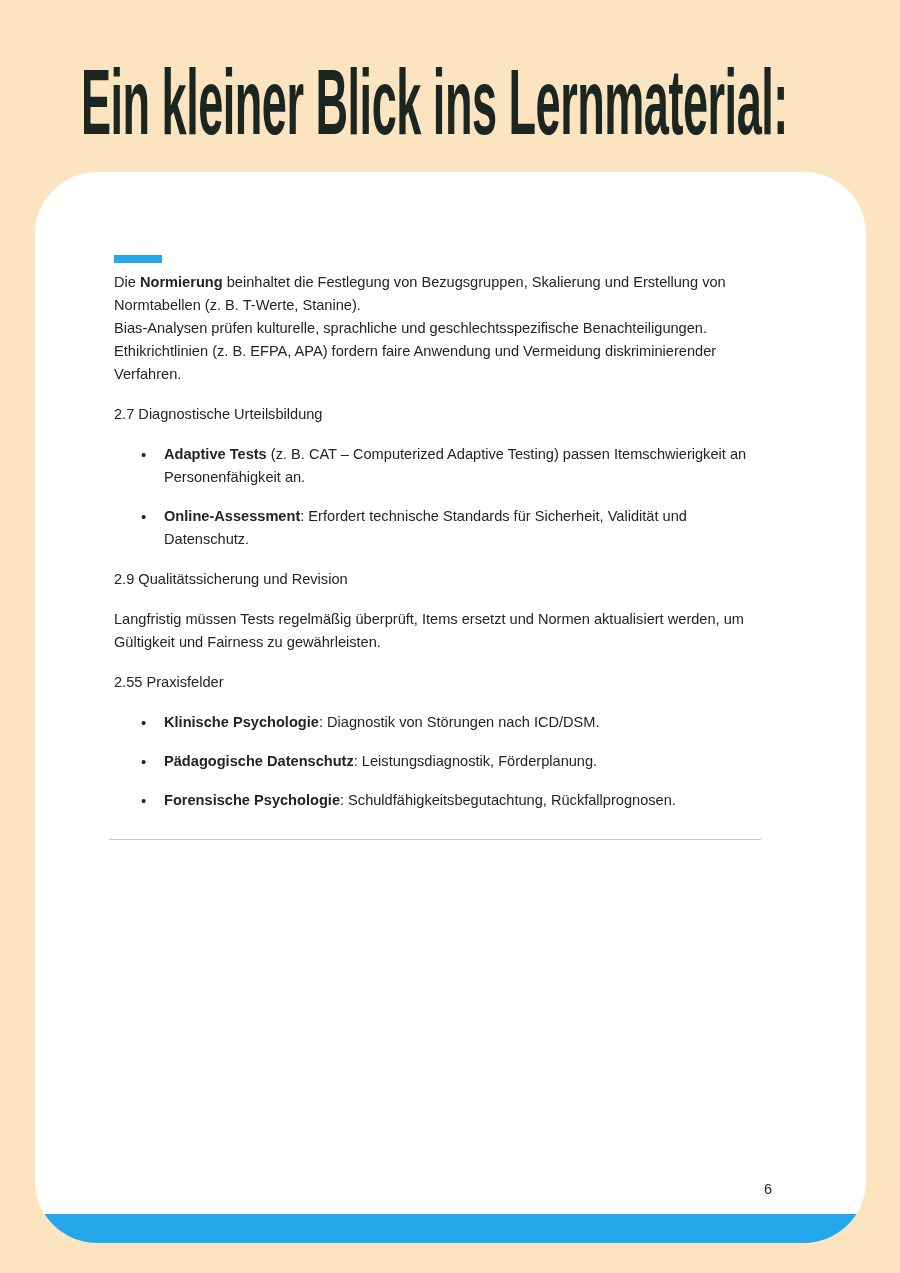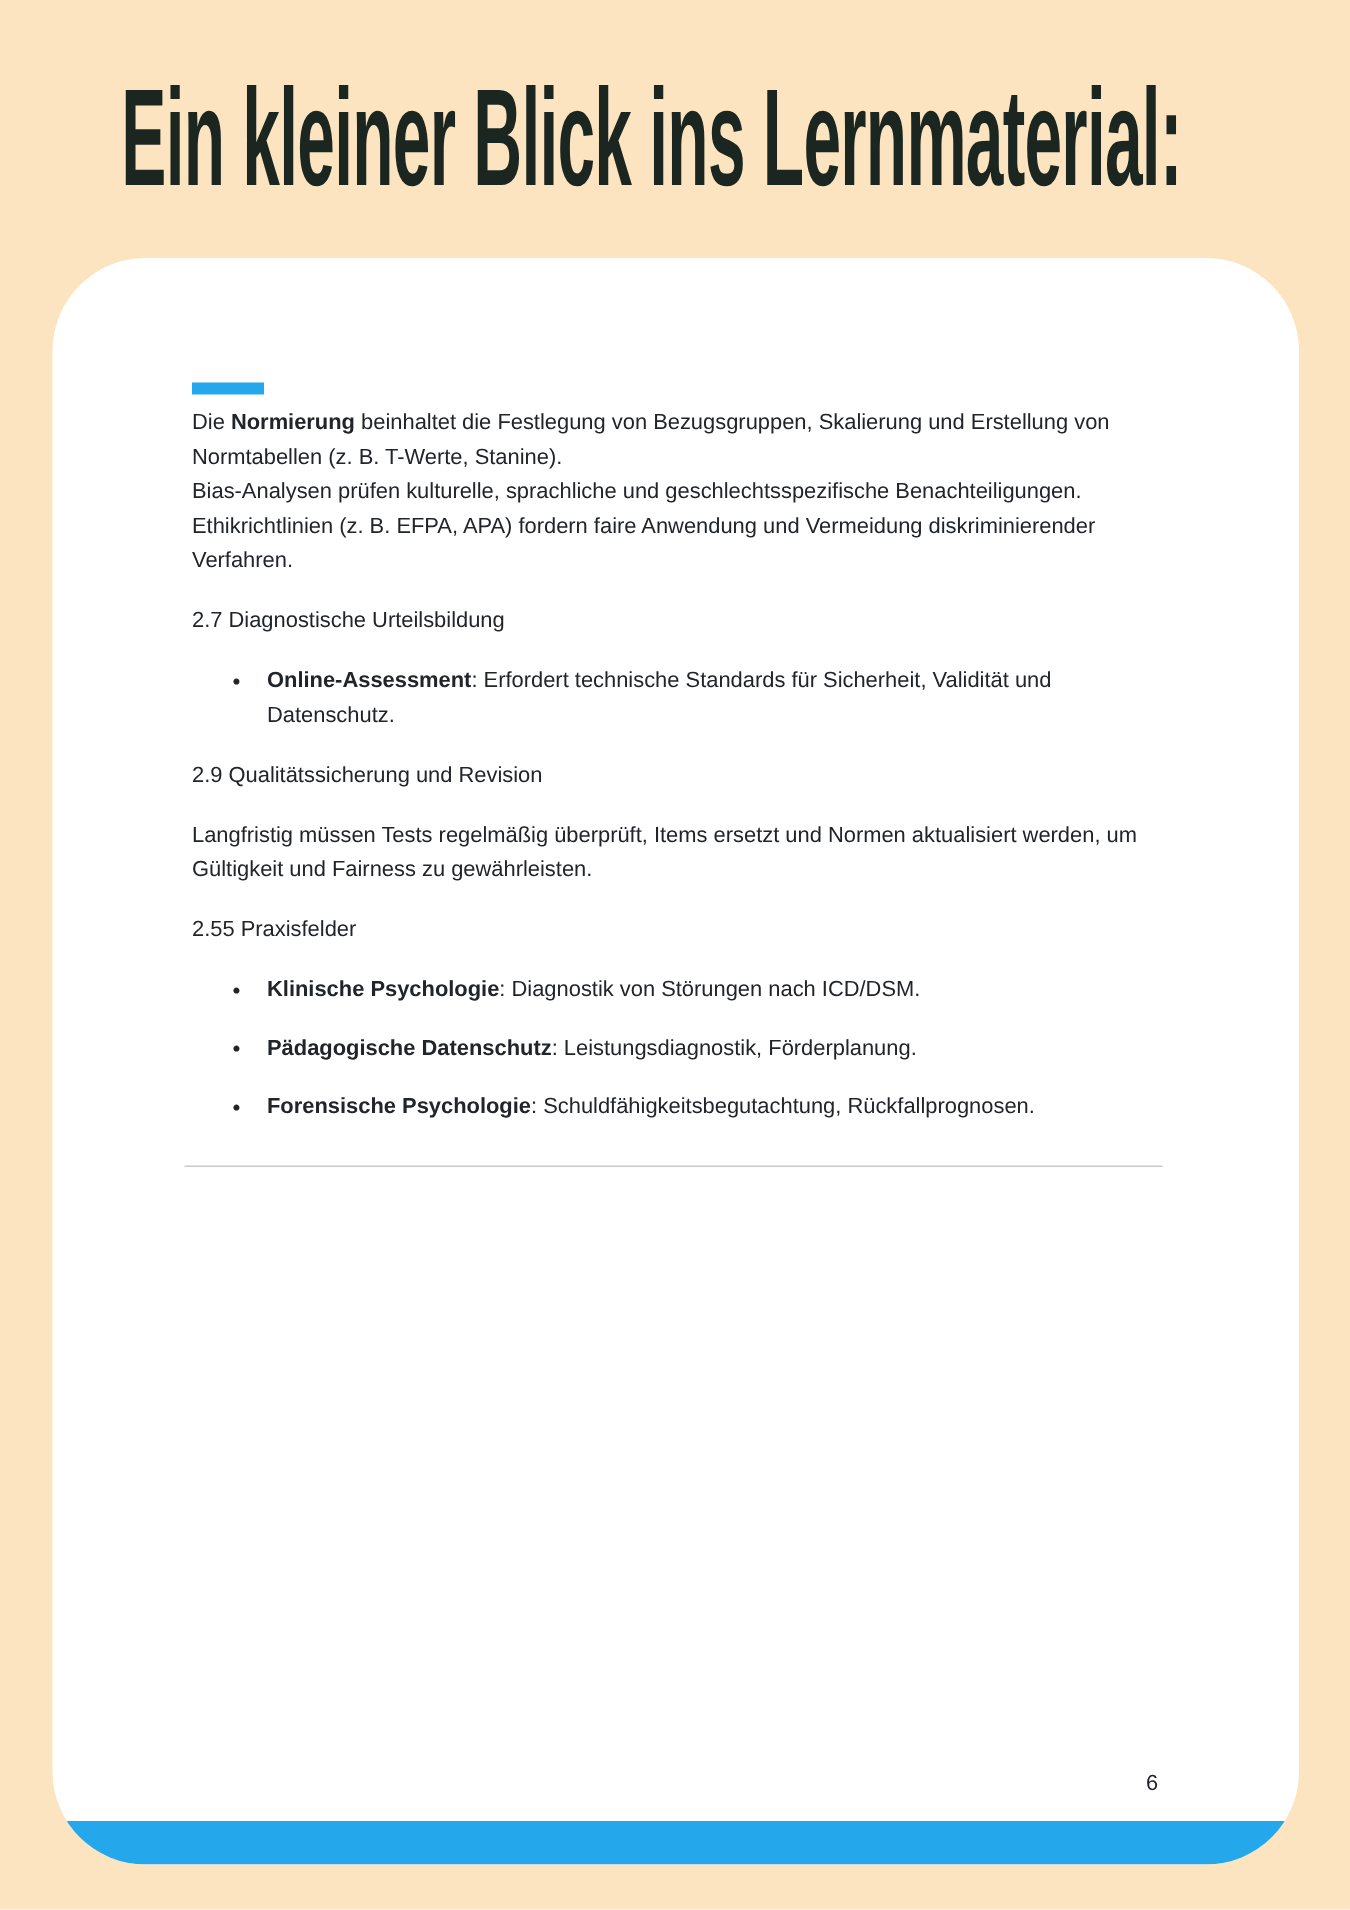--- a/index.html
+++ b/index.html
@@ -10,21 +10,21 @@
     background: #fce4c1;
     font-family: "Liberation Sans", sans-serif;
     overflow: hidden;
   }
 
   
   .title-wrap {
     position: absolute;
     top: 40px; left: 0;
     width: 868px; height: 115px;
-    display: flex; align-items: flex-start; justify-content: center;
+    display: flex; align-items: flex-end; justify-content: center;
   }
   .title {
     white-space: nowrap;
     font-weight: 900;
     font-size: 92px;
     letter-spacing: -1px;
     color: #1b2620;
     transform: scaleX(0.49);
     transform-origin: 50% 50%;
   }
@@ -33,21 +33,21 @@
   .card {
     position: absolute;
     left: 35px; top: 172px;
     width: 831px; height: 1071px;
     background: #ffffff;
     border-radius: 62px;
     overflow: hidden;
   }
   .card-content {
     position: absolute;
-    left: 93px; top: 83px;
+    left: 79px; top: 83px;
     width: 648px;
     color: #212428;
     font-size: 14.6px;
     line-height: 23px;
   }
 
   .accent-bar {
     width: 48px; height: 8px;
     background: #24a7eb;
     margin-bottom: 8px;
@@ -105,20 +105,21 @@
 
     <div class="accent-bar"></div>
 
     <p class="para">Die <b>Normierung</b> beinhaltet die Festlegung von Bezugsgruppen, Skalierung und Erstellung von Normtabellen (z. B. T-Werte, Stanine).<br>Bias-Analysen prüfen kulturelle, sprachliche und geschlechtsspezifische Benachteiligungen.<br>Ethikrichtlinien (z. B. EFPA, APA) fordern faire Anwendung und Vermeidung diskriminierender Verfahren.</p>
 
     <p class="heading">2.7 Diagnostische Urteilsbildung</p>
 
 
 
     <ul class="bullets">
+      <li><b>Adaptive Tests</b> (z. B. CAT – Computerized Adaptive Testing) passen Itemschwierigkeit an Personenfähigkeit an.</li>
       <li><b>Online-Assessment</b>: Erfordert technische Standards für Sicherheit, Validität und Datenschutz.</li>
     </ul>
 
     <p class="heading">2.9 Qualitätssicherung und Revision</p>
 
     <p class="para">Langfristig müssen Tests regelmäßig überprüft, Items ersetzt und Normen aktualisiert werden, um Gültigkeit und Fairness zu gewährleisten.</p>
 
     <p class="heading">2.55 Praxisfelder</p>
 
     <ul class="bullets">

